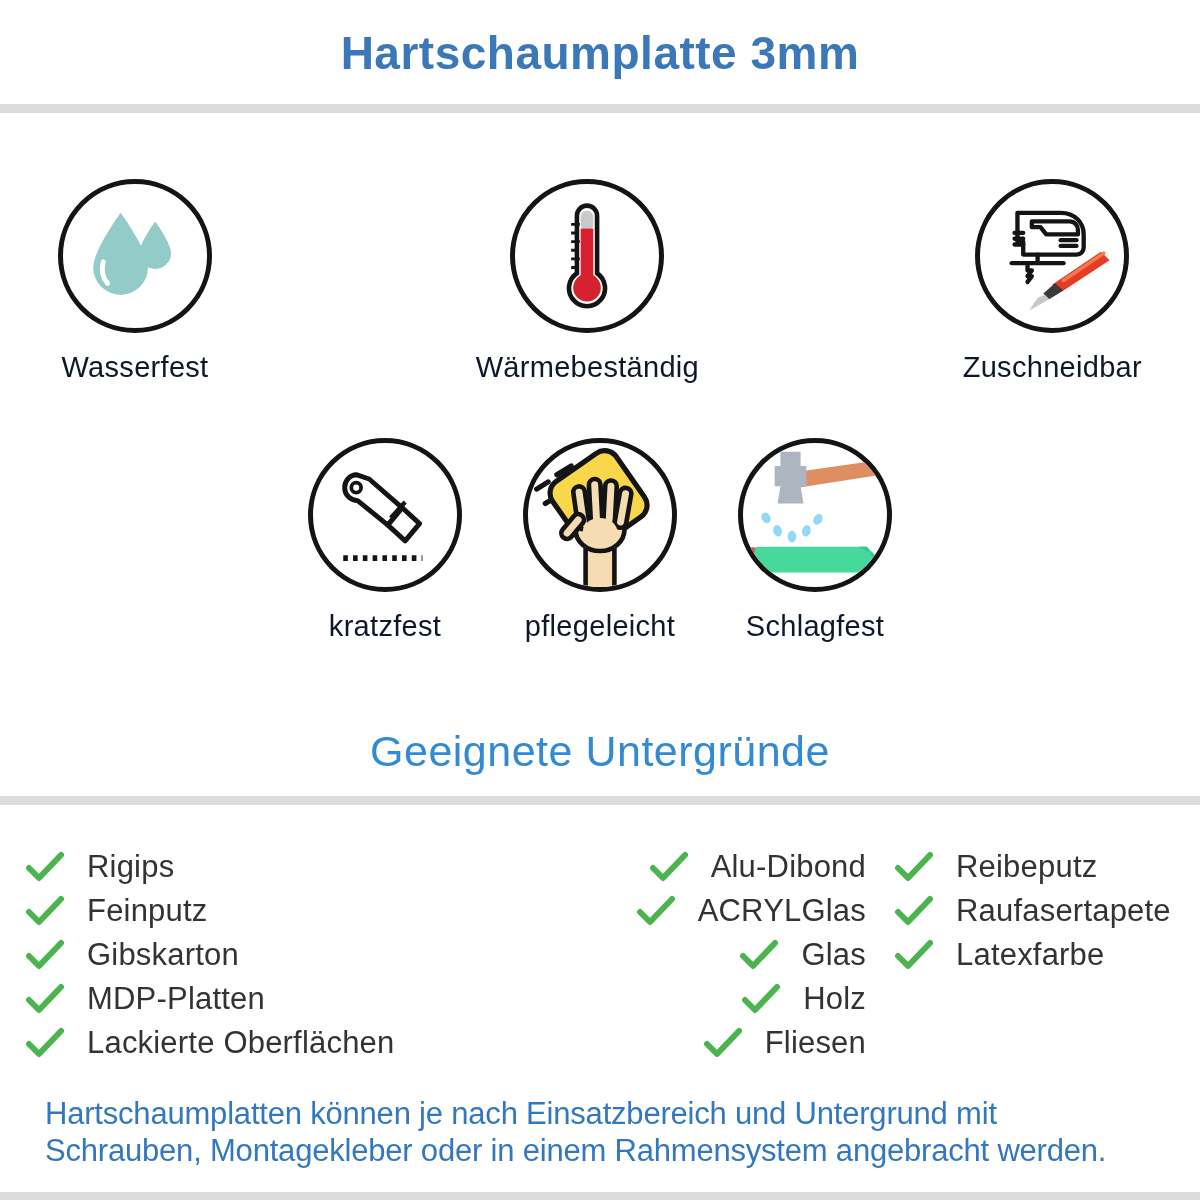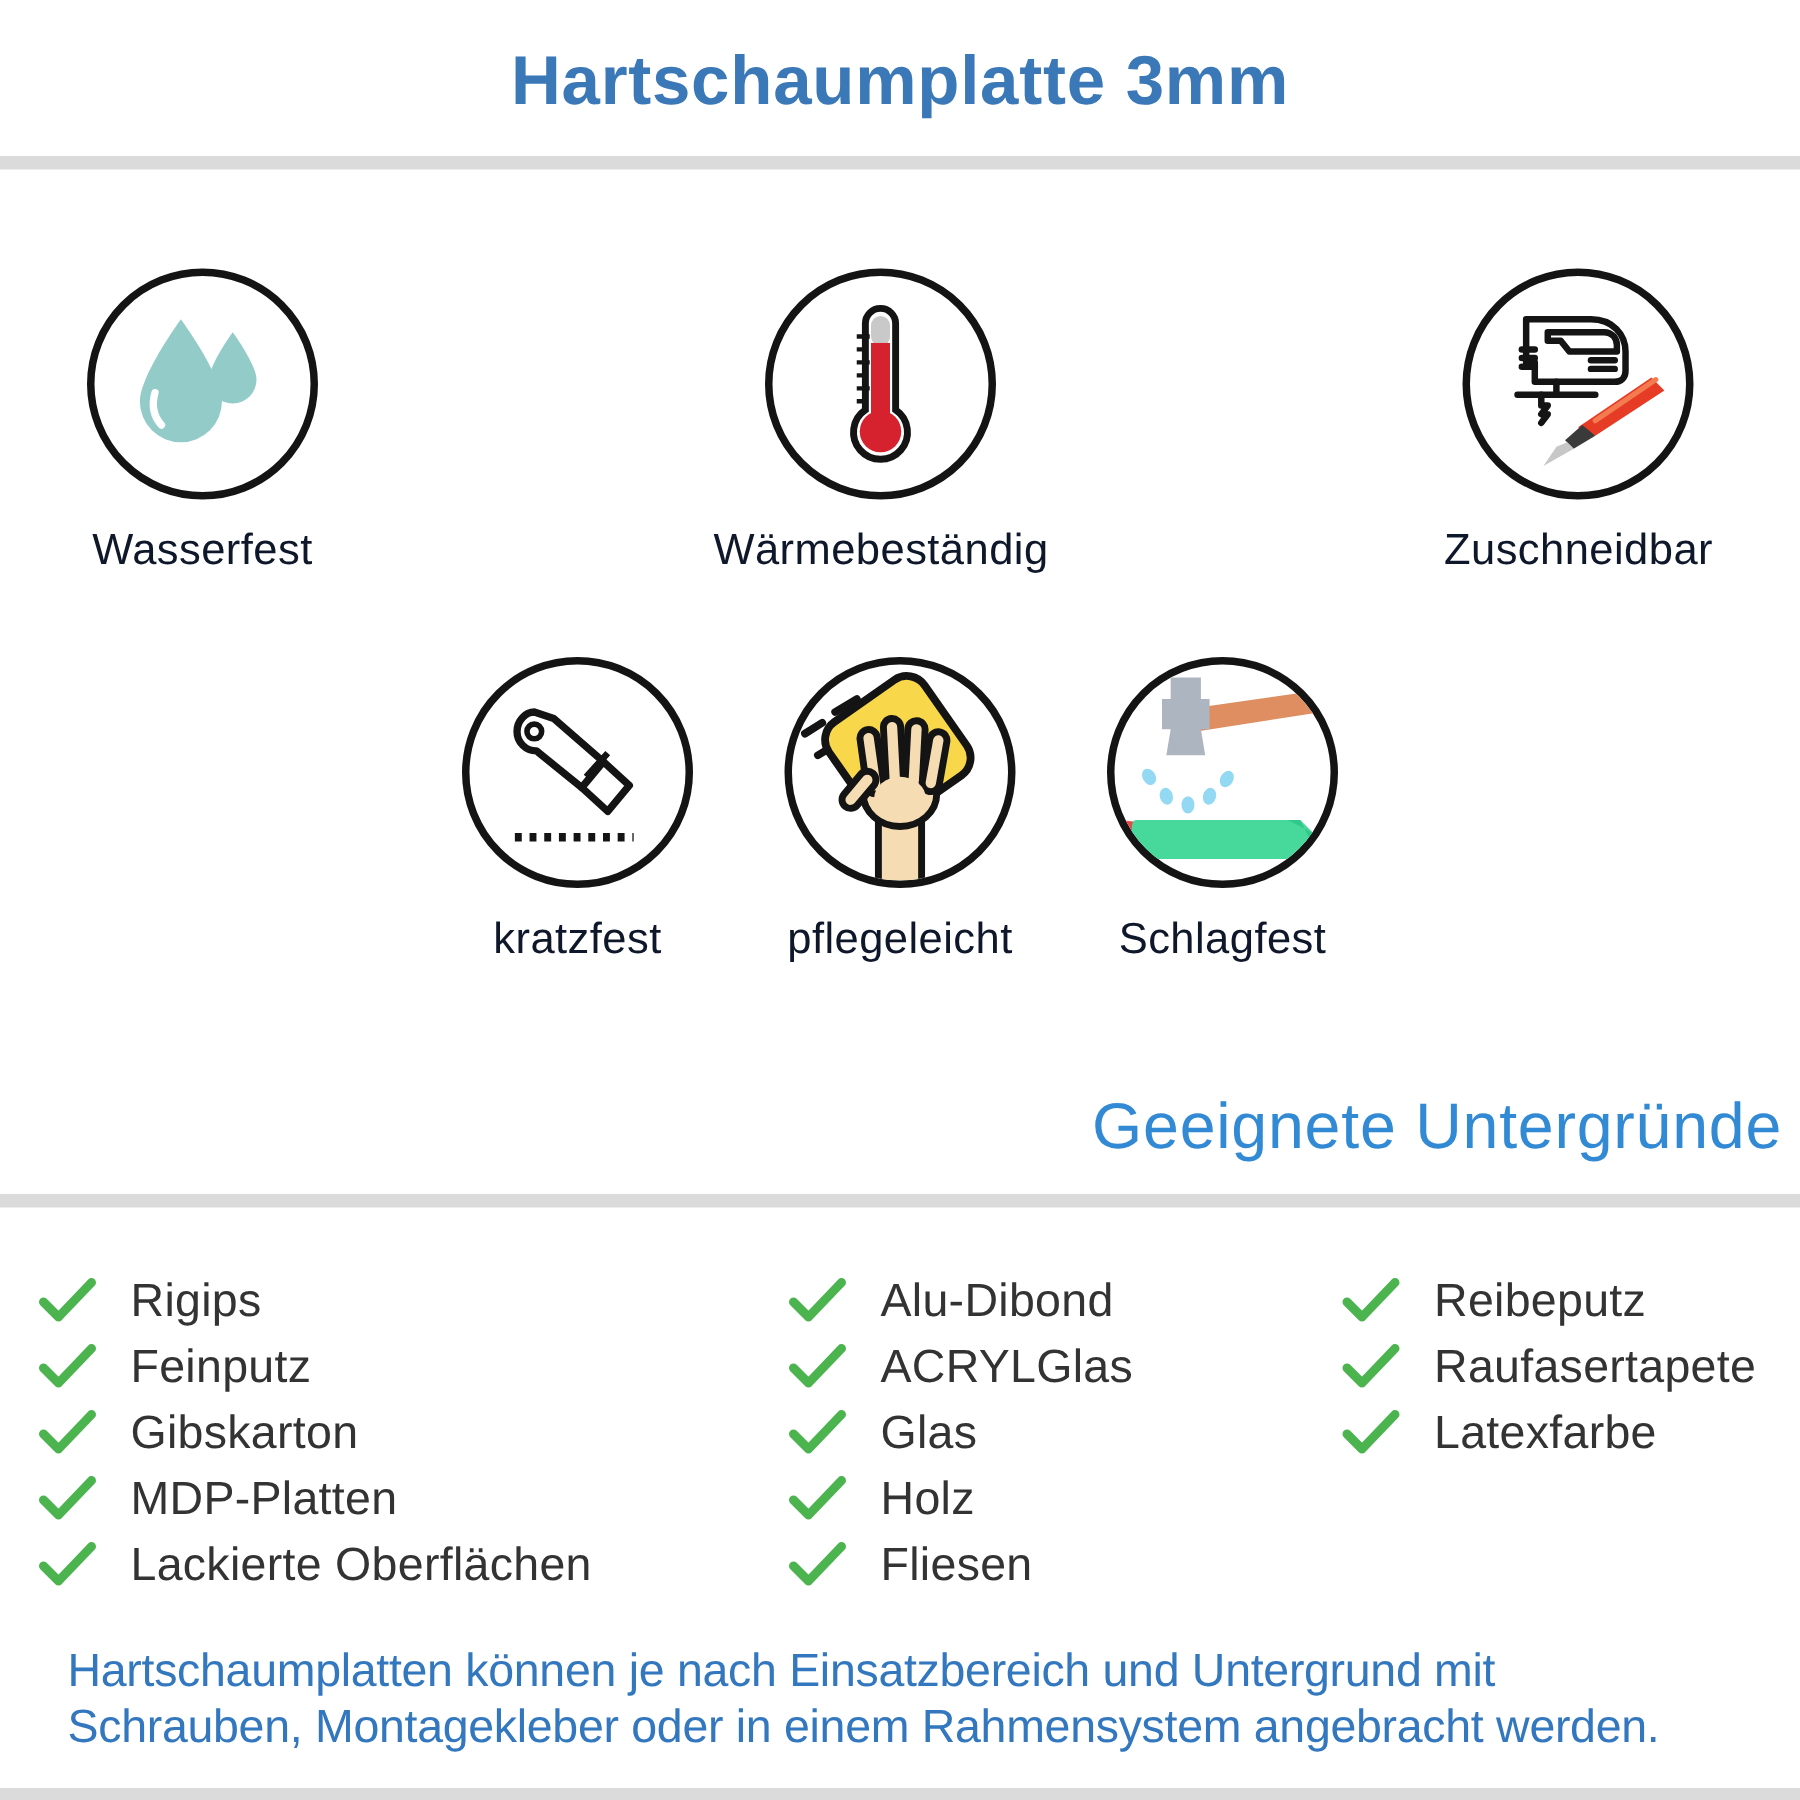--- a/index.html
+++ b/index.html
@@ -27,29 +27,29 @@
     background:#fff;overflow:hidden;
     display:flex;align-items:center;justify-content:center;
   }
   .icon-circle svg{width:144px;height:144px;display:block;}
   .feature-label{
     margin-top:18px;
     font-size:29px;color:#0f172a;letter-spacing:.3px;
   }
   .section-title{
     margin:12px;margin-top:84px;
-    text-align:right;
+    text-align:center;
     font-size:43px;font-weight:400;letter-spacing:.5px;
     color:#338AD4;
   }
   .divider.d2{margin-top:20px;}
   .substrates{display:flex;margin-top:40px;padding-left:25px;gap:28px;}
   .sub-col{display:flex;flex-direction:column;}
   .col1{width:472px;}
-  .col2{width:341px;}
+  .col2{width:341px;align-items:flex-end;}
   .col3{flex:1;}
   .sub-item{display:flex;align-items:center;height:44px;}
   .check{width:40px;height:34px;flex:0 0 40px;margin-right:22px;}
   .sub-label{font-size:31px;color:#333;letter-spacing:.2px;white-space:nowrap;}
   .note{
     margin:30px 45px 0 45px;
     font-size:31px;line-height:1.2;letter-spacing:-.2px;
     color:#3377BF;
   }
   .divider.bottom{position:absolute;left:0;right:0;bottom:0;height:8px;margin:0;}

